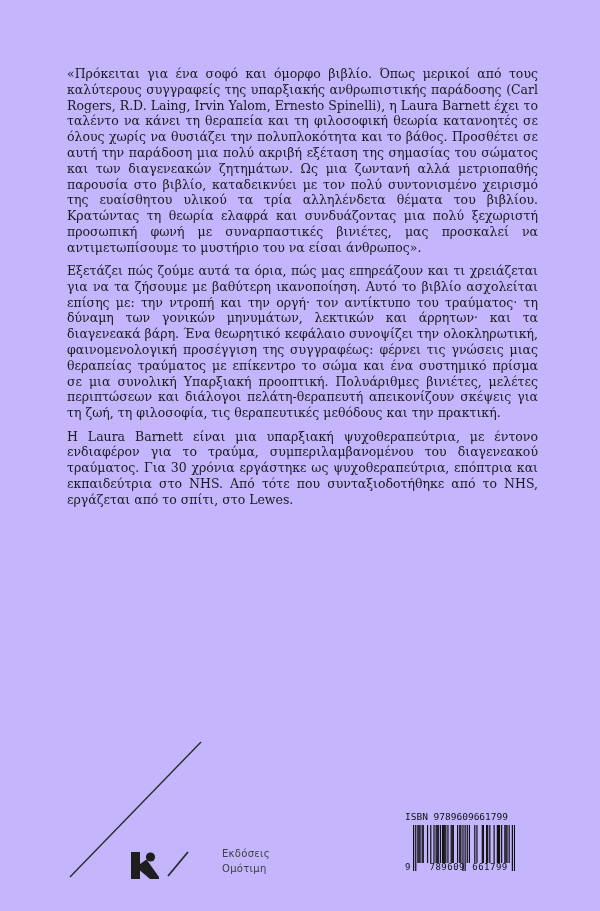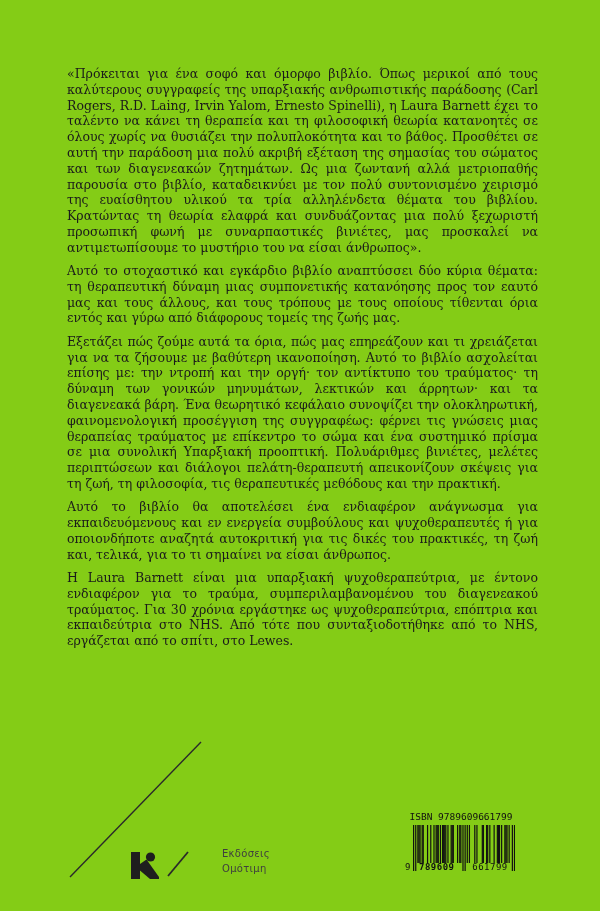--- a/index.html
+++ b/index.html
@@ -1,20 +1,20 @@
 <!DOCTYPE html>
 <html><head>
 <meta charset="utf-8">
 <style>
   html, body { margin: 0; padding: 0; background: #ffffff; }
   .page {
     position: relative;
     width: 600px;
     height: 911px;
-    background: #84cc16;
+    background: #c4b5fd;
     overflow: hidden;
     font-family: "DejaVu Serif", serif;
   }
   .text-block {
     position: absolute;
     left: 67px;
     top: 66px;
     width: 471px;
     color: #1b1b1b;
     font-size: 12.5px;
@@ -36,50 +36,47 @@
     letter-spacing: 0.3px;
     margin-left: 24px;
   }
   .isbn-block {
     position: absolute;
     left: 405px;
     top: 811px;
     width: 112px;
   }
   .isbn-label {
-    text-align: center;
     font-family: "DejaVu Sans Mono", monospace;
     font-size: 9.5px;
     line-height: 12px;
     color: #111111;
     white-space: nowrap;
   }
   .barcode-svg { display: block; margin: 2px 0 0 8px; }
   .barcode-digits span {
     position: absolute;
     font-family: "DejaVu Sans Mono", monospace;
     font-size: 9px;
     line-height: 10px;
     color: #111111;
     letter-spacing: 0.5px;
   }
   .bd-first { left: 0px; top: 51px; }
-  .bd-mid   { left: 14px; top: 51px; width: 46px; text-align: left; font-weight: bold; }
+  .bd-mid   { left: 14px; top: 51px; width: 46px; text-align: right; }
   .bd-right { left: 62px; top: 51px; width: 46px; text-align: center; }
 </style>
 </head>
 <body>
 
 <div class="page">
 
   <div class="text-block">
     <p>«Πρόκειται για ένα σοφό και όμορφο βιβλίο. Όπως μερικοί από τους καλύτερους συγγραφείς της υπαρξιακής ανθρωπιστικής παράδοσης (Carl Rogers, R.D. Laing, Irvin Yalom, Ernesto Spinelli), η Laura Barnett έχει το ταλέντο να κάνει τη θεραπεία και τη φιλοσοφική θεωρία κατανοητές σε όλους χωρίς να θυσιάζει την πολυπλοκότητα και το βάθος. Προσθέτει σε αυτή την παράδοση μια πολύ ακριβή εξέταση της σημασίας του σώματος και των διαγενεακών ζητημάτων. Ως μια ζωντανή αλλά μετριοπαθής παρουσία στο βιβλίο, καταδεικνύει με τον πολύ συντονισμένο χειρισμό της ευαίσθητου υλικού τα τρία αλληλένδετα θέματα του βιβλίου. Κρατώντας τη θεωρία ελαφρά και συνδυάζοντας μια πολύ ξεχωριστή προσωπική φωνή με συναρπαστικές βινιέτες, μας προσκαλεί να αντιμετωπίσουμε το μυστήριο του να είσαι άνθρωπος».</p>
-    <p>Αυτό το στοχαστικό και εγκάρδιο βιβλίο αναπτύσσει δύο κύρια θέματα: τη θεραπευτική δύναμη μιας συμπονετικής κατανόησης προς τον εαυτό μας και τους άλλους, και τους τρόπους με τους οποίους τίθενται όρια εντός και γύρω από διάφορους τομείς της ζωής μας.</p>
     <p>Εξετάζει πώς ζούμε αυτά τα όρια, πώς μας επηρεάζουν και τι χρειάζεται για να τα ζήσουμε με βαθύτερη ικανοποίηση. Αυτό το βιβλίο ασχολείται επίσης με: την ντροπή και την οργή· τον αντίκτυπο του τραύματος· τη δύναμη των γονικών μηνυμάτων, λεκτικών και άρρητων· και τα διαγενεακά βάρη. Ένα θεωρητικό κεφάλαιο συνοψίζει την ολοκληρωτική, φαινομενολογική προσέγγιση της συγγραφέως: φέρνει τις γνώσεις μιας θεραπείας τραύματος με επίκεντρο το σώμα και ένα συστημικό πρίσμα σε μια συνολική Υπαρξιακή προοπτική. Πολυάριθμες βινιέτες, μελέτες περιπτώσεων και διάλογοι πελάτη-θεραπευτή απεικονίζουν σκέψεις για τη ζωή, τη φιλοσοφία, τις θεραπευτικές μεθόδους και την πρακτική.</p>
-    <p>Αυτό το βιβλίο θα αποτελέσει ένα ενδιαφέρον ανάγνωσμα για εκπαιδευόμενους και εν ενεργεία συμβούλους και ψυχοθεραπευτές ή για οποιονδήποτε αναζητά αυτοκριτική για τις δικές του πρακτικές, τη ζωή και, τελικά, για το τι σημαίνει να είσαι άνθρωπος.</p>
     <p>Η Laura Barnett είναι μια υπαρξιακή ψυχοθεραπεύτρια, με έντονο ενδιαφέρον για το τραύμα, συμπεριλαμβανομένου του διαγενεακού τραύματος. Για 30 χρόνια εργάστηκε ως ψυχοθεραπεύτρια, επόπτρια και εκπαιδεύτρια στο NHS. Από τότε που συνταξιοδοτήθηκε από το NHS, εργάζεται από το σπίτι, στο Lewes.</p>
   </div>
 
   <svg class="decor-line" width="136" height="140" viewBox="0 0 136 140">
     <line x1="133" y1="2" x2="2" y2="137" stroke="#2a2a2a" stroke-width="1.4"></line>
   </svg>
 
   <svg class="k-logo" width="28" height="27" viewBox="0 0 28 27">
     <rect x="0" y="0" width="9" height="27" fill="#1e1e1e"></rect>
     <circle cx="19.5" cy="5" r="4.6" fill="#1e1e1e"></circle>

